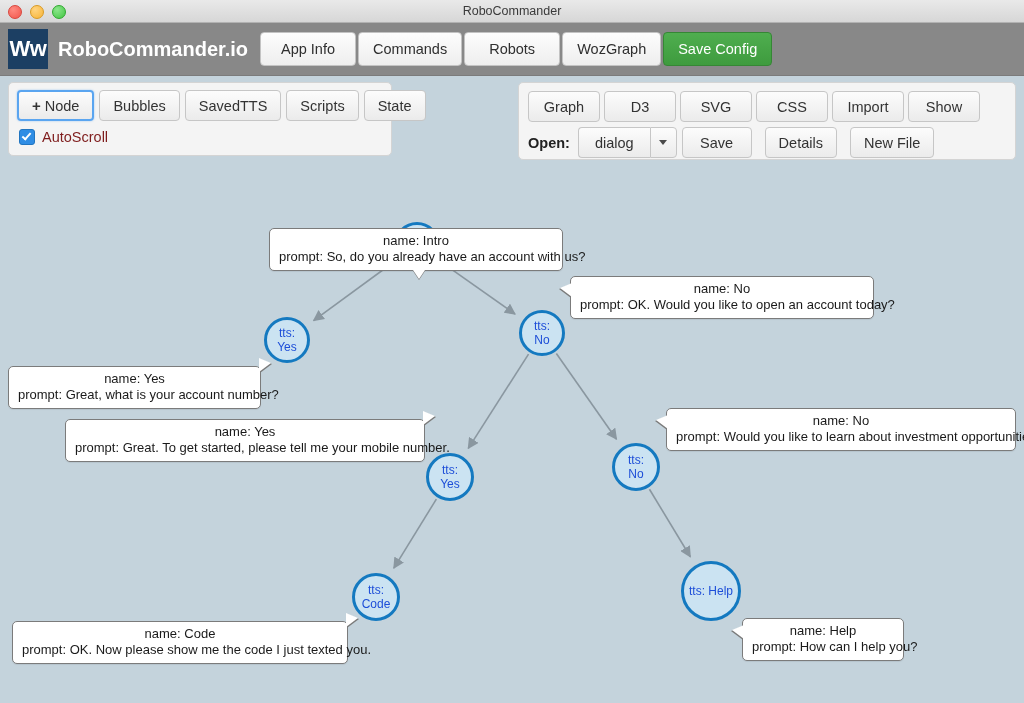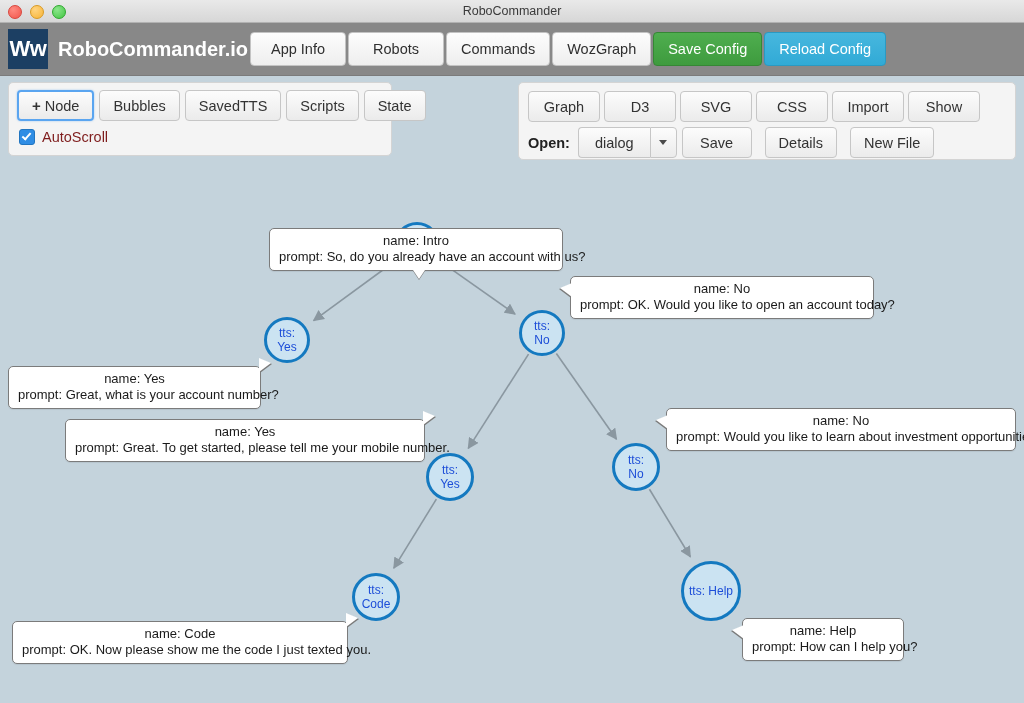--- a/index.html
+++ b/index.html
@@ -47,21 +47,21 @@
     background: #1c3f63;
     color: #ffffff;
     font-size: 22px; font-weight: bold;
     display: flex; align-items: center; justify-content: center;
     letter-spacing: -0.5px;
     flex: 0 0 auto;
   }
   #brand {
     color: #ffffff;
     font-size: 20px; font-weight: bold;
-    margin-left: 10px; margin-right: 2px;
+    margin-left: 10px; margin-right: 12px;
     white-space: nowrap;
   }
   .navbtn {
     height: 34px;
     min-width: 96px;
     padding: 0 14px;
     margin-right: 2px;
     font-size: 14.5px;
     color: #2f2f2f;
     background: linear-gradient(to bottom, #fdfdfd 0%, #eeeeee 100%);
@@ -210,25 +210,24 @@
     <div class="tl-dot tl-max"></div>
   </div>
   <div id="window-title">RoboCommander</div>
 </div>
 
 <div id="appbar">
   <div id="logo-box">Ww</div>
   <div id="brand">RoboCommander.io</div>
   <div id="nav-buttons" style="display:flex;">
       <div class="navbtn">App Info</div>
+      <div class="navbtn">Commands</div>
       <div class="navbtn">Robots</div>
-      <div class="navbtn">Commands</div>
       <div class="navbtn">WozGraph</div>
       <div class="navbtn green">Save Config</div>
-      <div class="navbtn blue">Reload Config</div>
     </div>
 </div>
 
 <div class="panel" id="left-panel">
   <div id="left-tabs">
       <div class="tbtn active">
         <span class="plus">+</span>
         <span>Node</span>
       </div>
       <div class="tbtn">

